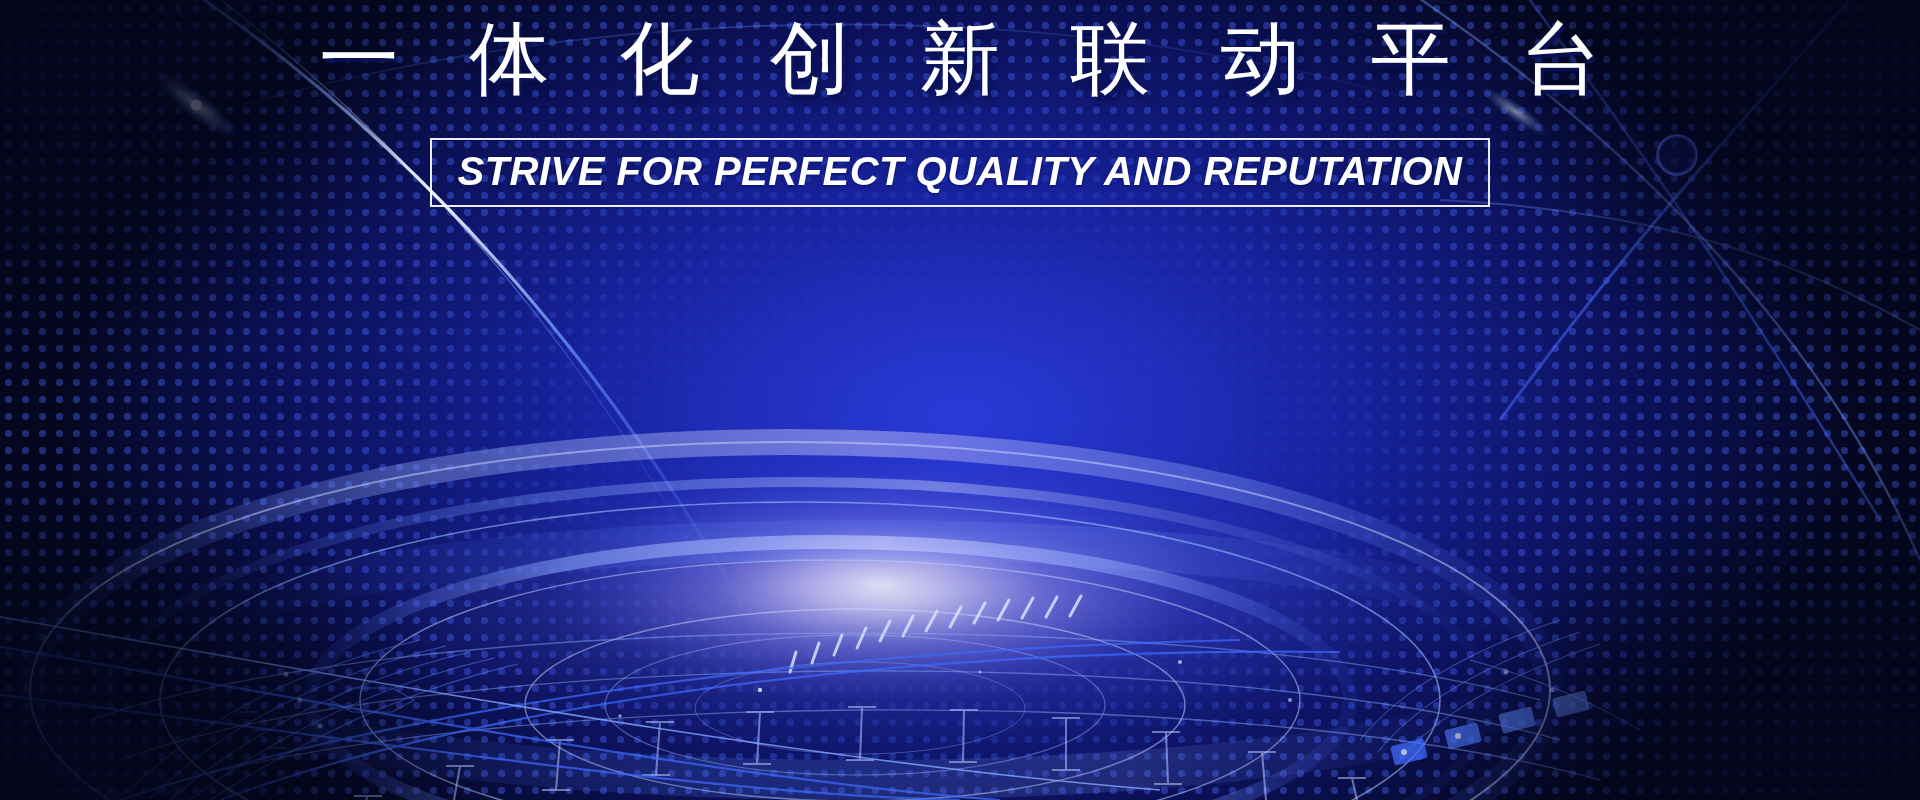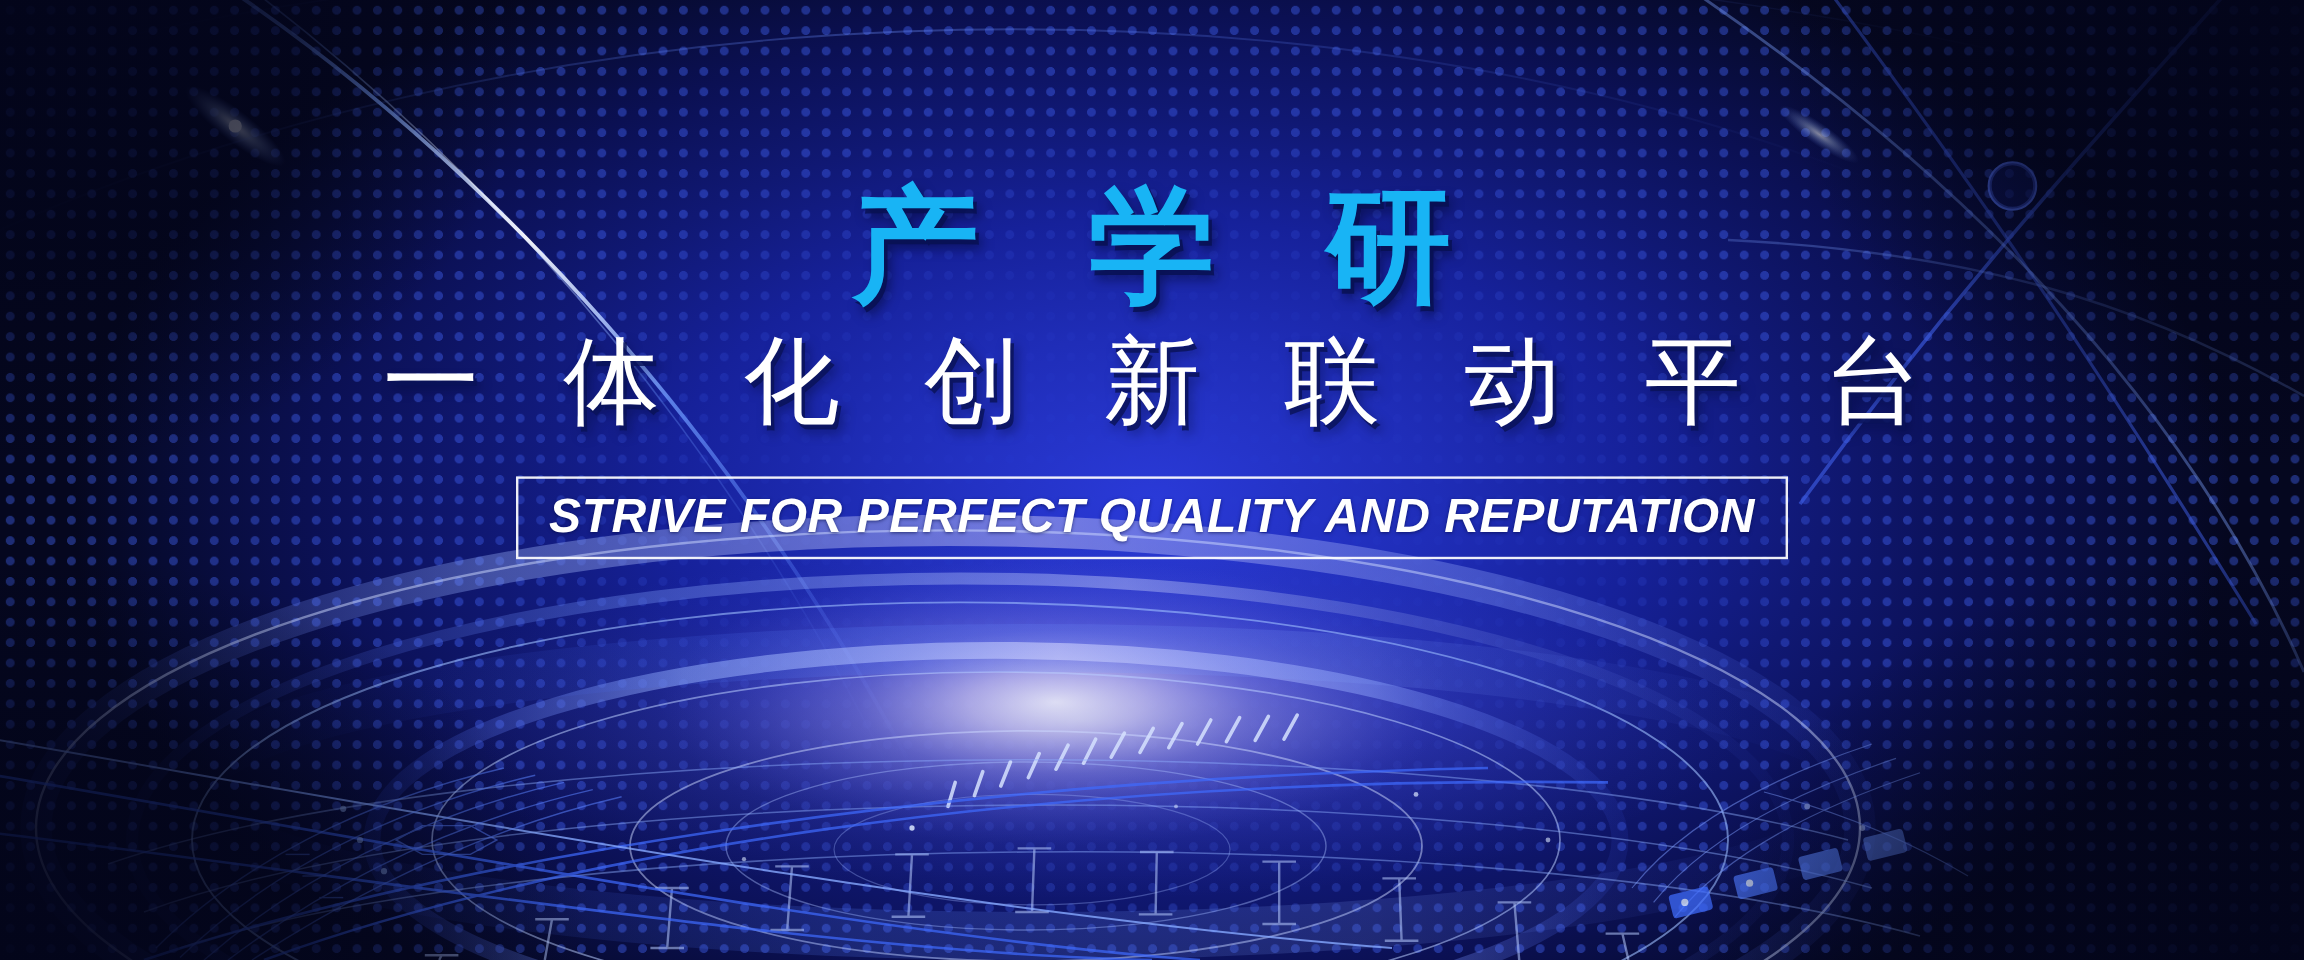--- a/index.html
+++ b/index.html
@@ -293,21 +293,20 @@
         <circle cx="980" cy="672" r="1.6" opacity=".55"></circle>
       </g>
 
     </g>
   </svg>
 
   <div class="vignette"></div>
 
   <div class="content">
 
-    <div class="title-main">产 学 研</div>
 
     <div class="title-sub">一 体 化 创 新 联 动 平 台</div>
 
     <div class="slogan-box">
       <div class="slogan-text">STRIVE FOR PERFECT QUALITY AND REPUTATION</div>
     </div>
 
   </div>
 
 </div>

